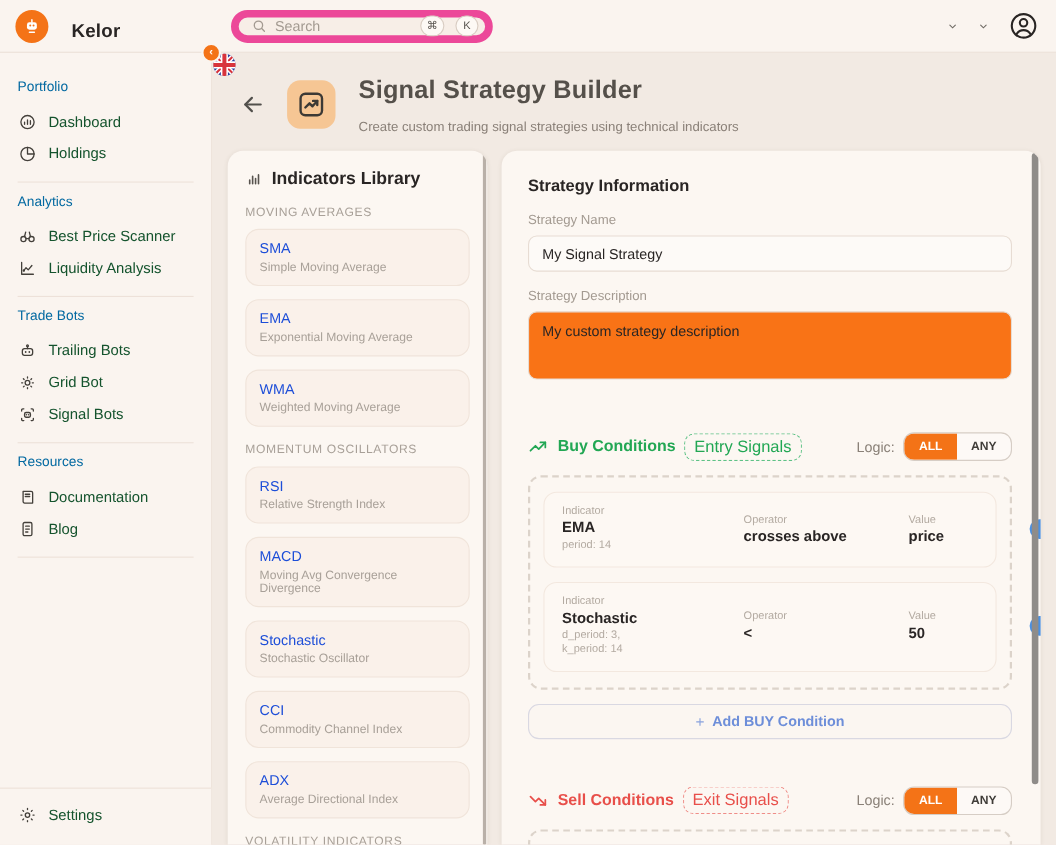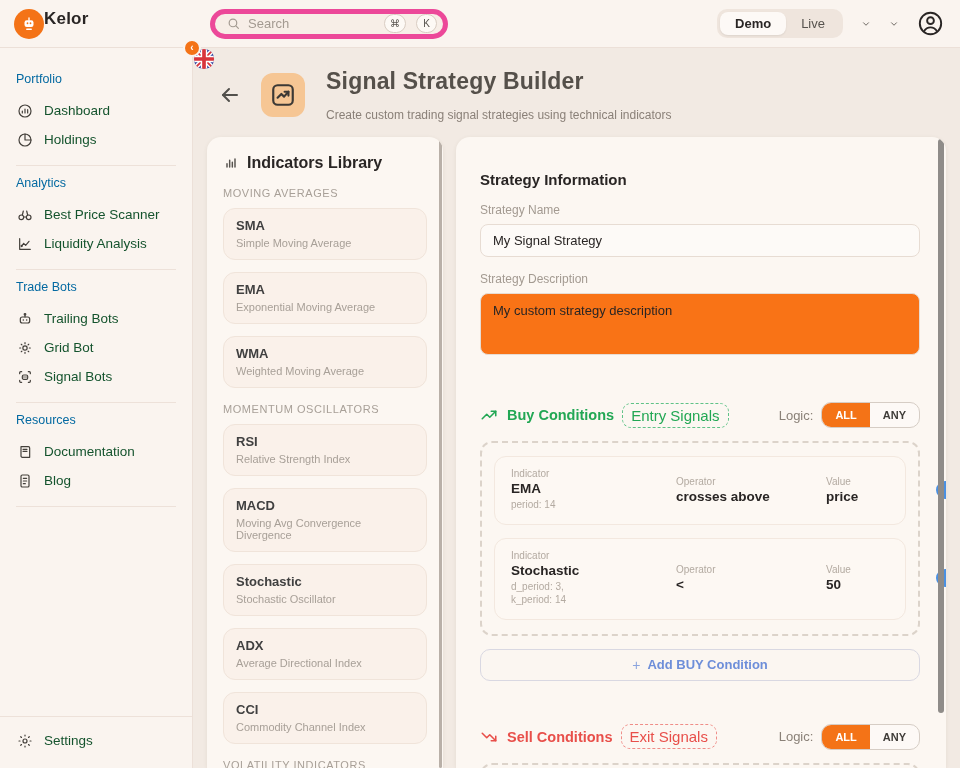--- a/index.html
+++ b/index.html
@@ -4,25 +4,25 @@
 <style>
   * { margin:0; padding:0; box-sizing:border-box; }
   html,body { width:960px; height:768px; overflow:hidden; }
   body { font-family:"Liberation Sans","DejaVu Sans",sans-serif; background:#f1e9e2; position:relative; color:#2b2926; }
   svg { display:block; }
   .ico { display:inline-flex; align-items:center; justify-content:center; }
   .ico svg { width:100%; height:100%; }
 
   
   .topbar { position:absolute; top:0; left:0; right:0; height:48px; background:#faf4ef; border-bottom:1px solid #ece0d8; display:flex; align-items:center; z-index:5; }
-  .brand { width:193px; display:flex; align-items:flex-start; gap:0; padding-left:14px; }
+  .brand { width:193px; display:flex; align-items:flex-end; gap:21px; padding-left:14px; }
   .logo { width:30px; height:30px; border-radius:50%; background:#f47317; display:flex; align-items:center; justify-content:center; flex:none; }
   .logo svg { width:18px; height:18px; }
   .brand-name { font-size:17px; font-weight:800; color:#292524; letter-spacing:.2px; }
-  .search { margin-left:17px; width:238px; height:30px; background:#f7eee7; border:5px solid #ec4899; border-radius:15px; display:flex; align-items:center; padding:0 6px 0 12px; gap:8px; }
+  .search { margin-left:17px; width:238px; height:30px; background:#f7eee7; border:7px solid #ec4899; border-radius:15px; display:flex; align-items:center; padding:0 6px 0 12px; gap:8px; }
   .search .ico { width:13px; height:13px; color:#a39a91; }
   .search-ph { flex:1; font-size:13px; color:#a39a91; }
   .kbd { min-width:21px; height:19px; padding:0 5px; border:1px solid #d9cdc3; border-radius:10px; background:#fdf9f5; font-size:10px; color:#57534e; display:flex; align-items:center; justify-content:center; margin-left:2px; }
   .top-spacer { flex:1; }
   .mode-toggle { background:#efe5dd; border-radius:10px; padding:3px; display:flex; align-items:center; }
   .mode-btn { font-size:13px; padding:4px 15px; border-radius:8px; color:#57534e; cursor:pointer; }
   .mode-btn.active { background:#fdf9f6; color:#292524; font-weight:600; box-shadow:0 1px 2px rgba(0,0,0,.08); }
   .top-icon-btn { display:flex; align-items:center; gap:3px; margin-left:18px; color:#3f3c39; cursor:pointer; }
   .top-icon-btn .main { width:19px; height:19px; }
   .chev { width:10px; height:10px; color:#6f6a64; }
@@ -51,24 +51,24 @@
 
   
   .content { position:absolute; left:14px; right:14px; top:89px; bottom:0; display:flex; gap:13px; }
   .panel { background:#fcf7f2; border-radius:14px 14px 0 0; box-shadow:0 1px 4px rgba(80,60,40,.08); position:relative; overflow:hidden; }
   .ind-panel { width:236px; flex:none; padding:17px 16px 0; }
   .ind-scrollbar { position:absolute; top:2px; bottom:0; right:1px; width:3px; background:#b9b0a8; border-radius:2px; }
   .ind-title { display:flex; align-items:center; gap:8px; font-size:16px; font-weight:700; color:#292524; }
   .ind-title .ico { width:16px; height:16px; color:#57534e; }
   .ind-group-label { font-size:11px; color:#a8a098; letter-spacing:.05em; margin:15px 0 9px; }
   .ind-card { background:#faf1ea; border:1px solid #f0e4da; border-radius:12px; padding:9px 12px 10px; margin-bottom:12px; cursor:grab; }
-  .ind-name { font-size:13px; font-weight:700; color:#404040; }
+  .ind-name { font-size:13px; font-weight:400; color:#1d4ed8; }
   .ind-desc { font-size:11px; color:#a8a098; margin-top:4px; }
 
-  .strat-panel { flex:1; padding:34px 26px 0 24px; }
+  .strat-panel { flex:1; padding:24px 26px 0 24px; }
   .strat-scroll-thumb { position:absolute; top:2px; right:2px; width:6px; height:574px; background:#8f8c89; border-radius:3px; }
   .strat-title { font-size:15px; font-weight:700; color:#292524; }
   .field-label { font-size:12px; color:#a39a91; margin:15px 0 7px; }
   .text-input { width:100%; height:33px; background:#fdfaf7; border:1px solid #e7dcd3; border-radius:8px; padding:0 12px; font-size:13px; color:#292524; font-family:inherit; outline:none; }
   .text-area { width:100%; height:62px; background:#f97316; border:1px solid #e7dcd3; border-radius:8px; padding:9px 12px; font-size:13px; color:#292524; font-family:inherit; resize:none; outline:none; }
 
   .cond-head { display:flex; align-items:center; margin-top:43px; }
   .cond-head .ico.trend { width:18px; height:18px; }
   .cond-title { font-size:14.5px; font-weight:700; margin-left:9px; }
   .cond-badge { font-size:15px; padding:3px 8px; border:1px dashed; border-radius:9px; margin-left:8px; }
@@ -115,24 +115,20 @@
       <svg viewBox="0 0 24 24" fill="none" stroke="currentColor" stroke-width="2.2" stroke-linecap="round">
           <circle cx="11" cy="11" r="7"></circle>
           <path d="M16.5 16.5L21 21"></path>
         </svg>
     </span>
     <span class="search-ph">Search</span>
     <span class="kbd">⌘</span>
     <span class="kbd">K</span>
   </div>
   <div class="top-spacer"></div>
-  <div class="mode-toggle">
-    <div class="mode-btn active">Demo</div>
-    <div class="mode-btn">Live</div>
-  </div>
   <div class="top-icon-btn">
     <span class="ico main">
       <svg viewBox="0 0 24 24" fill="none" stroke="currentColor" stroke-width="1.8" stroke-linecap="round" stroke-linejoin="round">
           <rect x="4" y="3" width="10" height="18" rx="3"></rect>
           <circle cx="9" cy="16.5" r="1" fill="currentColor" stroke="none"></circle>
           <path d="M14 6.5l4.5 2.5-7 12"></path>
         </svg>
     </span>
     <span class="ico chev">
       <svg viewBox="0 0 24 24" fill="none" stroke="currentColor" stroke-width="2.4" stroke-linecap="round">
@@ -375,27 +371,27 @@
     <div class="ind-name">MACD</div>
     <div class="ind-desc">Moving Avg Convergence Divergence</div>
   </div>
 
   <div class="ind-card">
     <div class="ind-name">Stochastic</div>
     <div class="ind-desc">Stochastic Oscillator</div>
   </div>
 
   <div class="ind-card">
+    <div class="ind-name">CCI</div>
+    <div class="ind-desc">Commodity Channel Index</div>
+  </div>
+
+  <div class="ind-card">
     <div class="ind-name">ADX</div>
     <div class="ind-desc">Average Directional Index</div>
-  </div>
-
-  <div class="ind-card">
-    <div class="ind-name">CCI</div>
-    <div class="ind-desc">Commodity Channel Index</div>
   </div>
 </div>
   </div>
 
   <div>
     <div class="ind-group-label">VOLATILITY INDICATORS</div>
 
   </div>
 </div>
       <div class="ind-scrollbar"></div>

